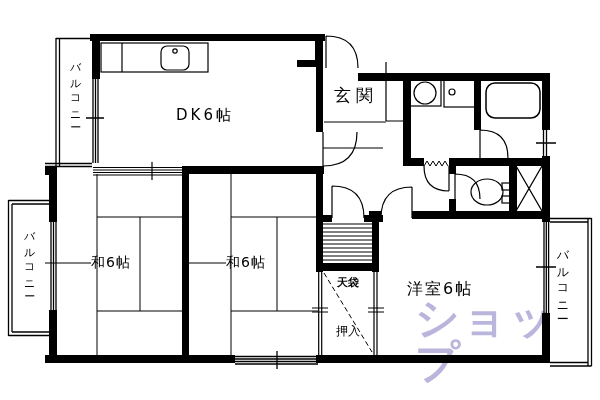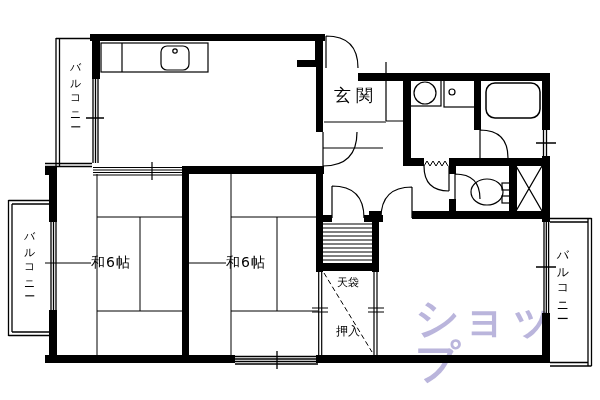--- a/index.html
+++ b/index.html
@@ -12,21 +12,21 @@
   .lbl { position:absolute; color:#000; white-space:nowrap; line-height:1.15; }
   .vert { writing-mode:vertical-rl; text-orientation:upright; }
   .l-bal1 { left:68px; top:55px;  font-size:11px; letter-spacing:4px; }
   .l-bal2 { left:22px; top:224px; font-size:11px; letter-spacing:4px; }
   .l-bal3 { left:555px;top:241px; font-size:12px; letter-spacing:4px; }
   .l-dk     { left:176px; top:107px; font-size:15px; letter-spacing:3px; }
   .l-genkan { left:334px; top:86px;  font-size:17px; letter-spacing:5px; }
   .l-wa1    { left:91px;  top:254px; font-size:14px; letter-spacing:1px; }
   .l-wa2    { left:226px; top:254px; font-size:14px; letter-spacing:1px; }
   .l-yo     { left:407px; top:280px; font-size:16px; letter-spacing:2px; }
-  .l-ten    { left:337px; top:277px; font-size:11px; }
+  .l-ten    { left:337px; top:277px; font-size:11px;font-weight:bold; }
   .l-oshi   { left:336px; top:325px; font-size:12px; }
   .wm {
     position:absolute; font-weight:bold;
     color:rgba(129,120,192,0.55);
     letter-spacing:2px; line-height:1;
   }
   .wm1 { left:399px; top:247px; font-size:44px; }
   .wm2 { left:415px; top:296px; font-size:44px; }
 </style>
 </head>
@@ -157,18 +157,20 @@
     <g stroke="#000" stroke-width="1.2" fill="none">
       <ellipse cx="487" cy="192" rx="16" ry="13"></ellipse>
       <rect x="502" y="183" width="9" height="7"></rect>
       <rect x="502" y="196" width="9" height="7"></rect>
     </g>
   </svg>
 
   <div class="lbl vert l-bal1">バルコニー</div>
   <div class="lbl vert l-bal2">バルコニー</div>
   <div class="lbl vert l-bal3">バルコニー</div>
+  <div class="lbl l-dk">DK6帖</div>
   <div class="lbl l-genkan">玄関</div>
   <div class="lbl l-wa1">和6帖</div>
   <div class="lbl l-wa2">和6帖</div>
+  <div class="lbl l-yo">洋室6帖</div>
   <div class="lbl l-ten">天袋</div>
   <div class="lbl l-oshi">押入</div>
 </div>
 
 </body></html>

